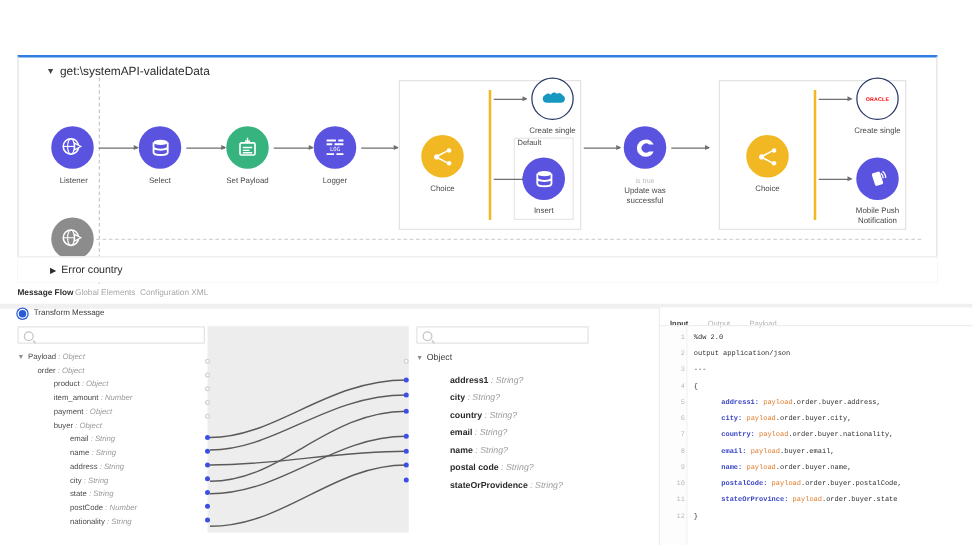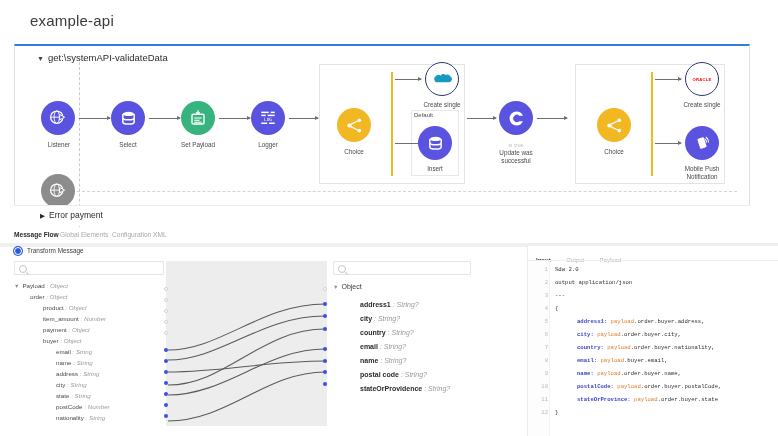--- a/index.html
+++ b/index.html
@@ -130,21 +130,20 @@
   .cl .txt{position:absolute;left:27px;color:#333;}
   .k-key{color:#3b46c4;font-weight:bold;}
   .k-pay{color:#e07b2a;}
   .k-plain{color:#2f2f2f;}
 </style>
 </head>
 <body>
 
 <div class="app">
 
-  <div class="app-title">example-api</div>
 
   <div class="canvas-wrap">
     <div class="flow-title">
       <span class="caret">▼</span><span>get:\systemAPI-validateData</span>
     </div>
 
     <div class="v-dash" style="left:64px;top:16px;height:165px;"></div>
 
     <div class="node purple" style="left:26px;top:55px;">
       <svg width="20" height="20" viewBox="0 0 24 24" aria-hidden="true">
@@ -272,21 +271,21 @@
         <ellipse cx="10.5" cy="11" rx="3.2" ry="7.4" fill="none" stroke="#fff" stroke-width="1.1"></ellipse>
         <line x1="3.1" y1="11" x2="17.9" y2="11" stroke="#fff" stroke-width="1.1"></line>
         <path d="M14 7.8 L20 11 L14 14.2 Z" fill="#8c8c8c" stroke="#fff" stroke-width="1.2"></path>
       </svg>
     </div>
     <div class="h-dash" style="left:62px;top:145px;width:660px;"></div>
   </div>
 
   <div class="err-strip">
     <div class="err-label">
-      <span class="caret">▶</span><span>Error payment</span>
+      <span class="caret">▶</span><span>Error country</span>
     </div>
   </div>
 
   <div class="tabs">
     <div class="tab active" style="left:14px;">Message Flow</div>
     <div class="tab" style="left:60px;">Global Elements</div>
     <div class="tab" style="left:112px;">Configuration XML</div>
     <div class="tabs-rule"></div>
   </div>
   <div class="grey-band"></div>

